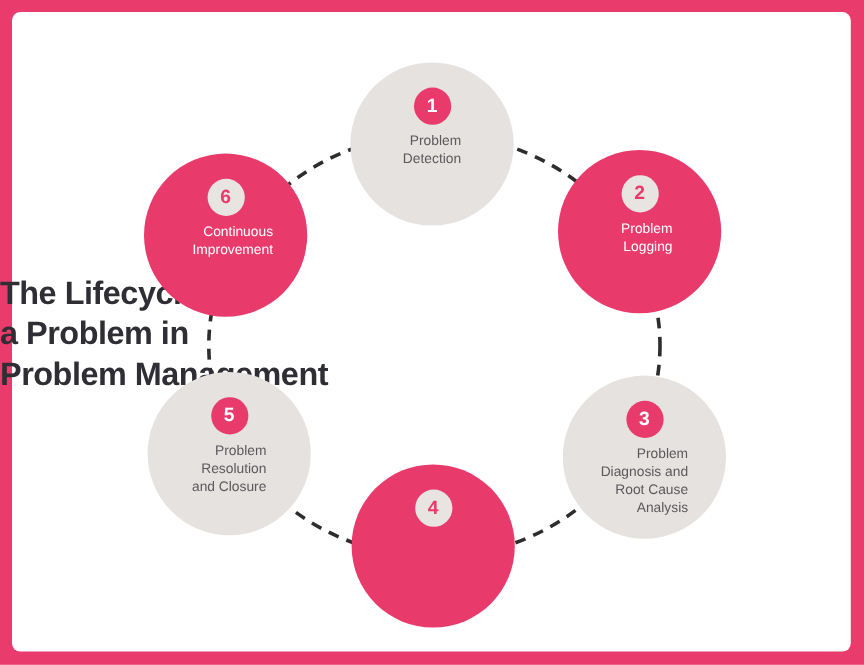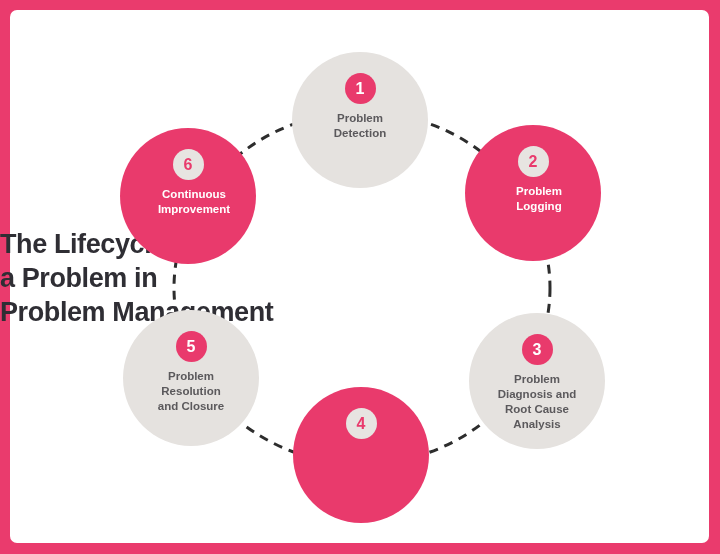--- a/index.html
+++ b/index.html
@@ -58,23 +58,24 @@
     border-radius:50%;
     display:flex;align-items:center;justify-content:center;
     font-size:16px;font-weight:700;
     flex:0 0 auto;
   }
   .step.gray .badge{background:var(--accent-pink);color:#ffffff;}
   .step.pink .badge{background:var(--badge-gray);color:var(--accent-pink);}
   .step-label{
     margin-top:7px;
     font-size:11.5px;
-    font-weight:700;
+    font-weight:400;
     line-height:1.3;
     white-space:pre-line;
+    text-align:right;
   }
   .step.gray .step-label{color:var(--gray-label-text);}
   .step.pink .step-label{color:var(--pink-label-text);margin-left:12px;}
   
   .pos-1{left:292px;top:52px;}
   .pos-2{left:465px;top:125px;}
   .pos-3{left:469px;top:313px;}
   .pos-4{left:293px;top:387px;}
   .pos-5{left:123px;top:310px;}
   .pos-6{left:120px;top:128px;}

